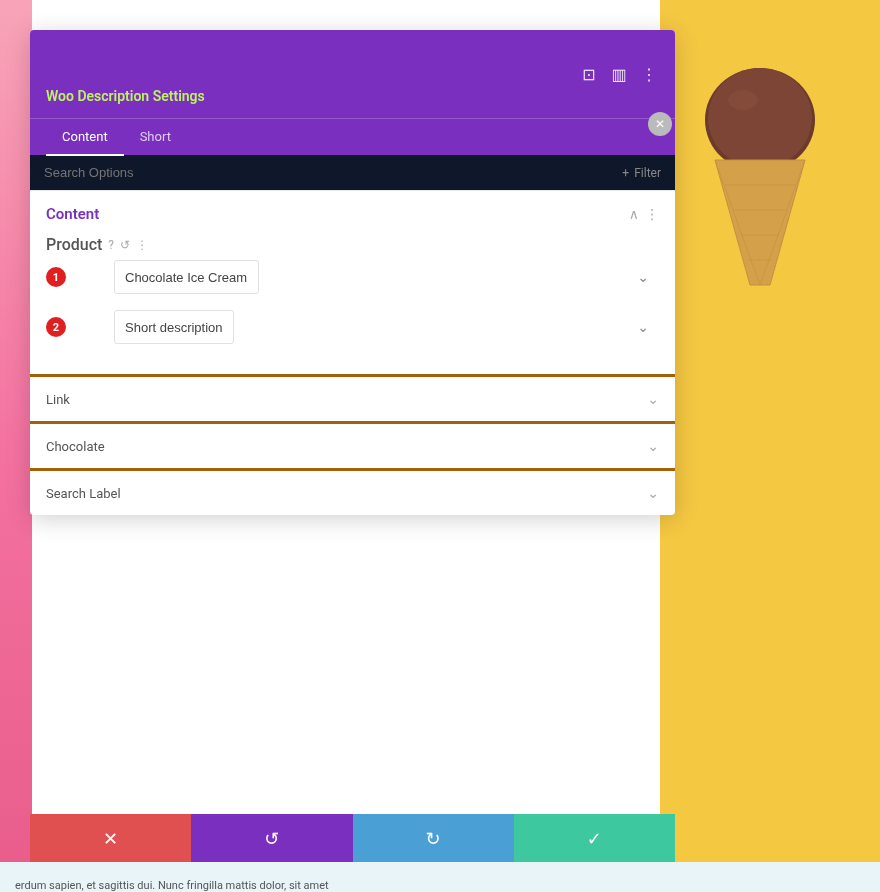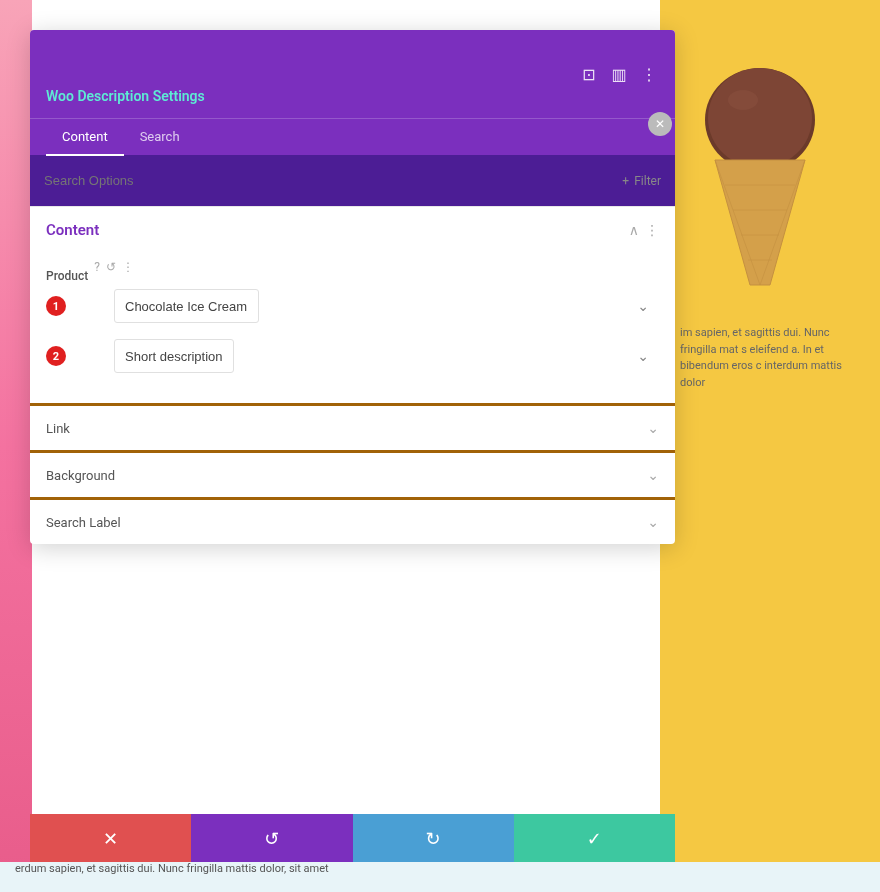--- a/index.html
+++ b/index.html
@@ -82,21 +82,21 @@
 
     
     .bottom-text-bar {
       position: absolute;
       bottom: 0;
       left: 0;
       right: 0;
       height: 30px;
       background: #e8f4f8;
       display: flex;
-      align-items: flex-start;
+      align-items: flex-end;
       padding: 0 15px;
       font-size: 11px;
       color: #555;
       overflow: hidden;
     }
 
     
     .settings-panel {
       position: absolute;
       left: 30px;
@@ -111,21 +111,21 @@
     
     .panel-header {
       background: #7B2FBE;
       padding: 14px 16px;
       display: flex;
       align-items: center;
       justify-content: space-between;
     }
 
     .panel-title {
-      color: #5eead4;
+      color: #bef264;
       font-size: 14px;
       font-weight: 600;
       margin-top: 44px;
     }
 
     .panel-header-icons {
       display: flex;
       gap: 10px;
       align-items: center;
     }
@@ -158,22 +158,22 @@
       margin-bottom: -1px;
     }
 
     .tab.active {
       color: #fff;
       border-bottom: 2px solid #fff;
     }
 
     
     .search-bar {
-      background: #4c1d95;
-      padding: 18px 14px;
+      background: #0f172a;
+      padding: 10px 14px;
       display: flex;
       align-items: center;
       justify-content: space-between;
       border-bottom: 1px solid #e8e8e8;
       gap: 12px;
     }
 
     .search-input {
       background: transparent;
       border: none;
@@ -233,24 +233,23 @@
     }
 
     .field-label-row {
       display: flex;
       align-items: center;
       gap: 6px;
       margin-bottom: 6px;
     }
 
     .field-label {
-      font-size: 12px;
+      font-size: 16px;
       color: #555;
       font-weight: 500;
-      margin-top: 18px;
     }
 
     .field-icon {
       color: #aaa;
       font-size: 12px;
       cursor: pointer;
     }
 
     .numbered-badge {
       width: 20px;
@@ -399,41 +398,40 @@
     <line x1="30" y1="120" x2="75" y2="245" stroke="#C49040" stroke-width="1" opacity="0.6"></line>
     <line x1="120" y1="120" x2="75" y2="245" stroke="#C49040" stroke-width="1" opacity="0.6"></line>
     <line x1="40" y1="145" x2="110" y2="145" stroke="#C49040" stroke-width="1" opacity="0.6"></line>
     <line x1="48" y1="170" x2="102" y2="170" stroke="#C49040" stroke-width="1" opacity="0.6"></line>
     <line x1="56" y1="195" x2="94" y2="195" stroke="#C49040" stroke-width="1" opacity="0.6"></line>
     <line x1="63" y1="220" x2="87" y2="220" stroke="#C49040" stroke-width="1" opacity="0.6"></line>
   </svg>
 </div>
 
 <div class="product-text-area">
-  <div class="product-desc">im sapien, et sagittis dui. Nunc fringilla mat s eleifend a. In et bibendum eros c interdum mattis dolor</div>
 </div>
 
 <div class="bottom-text-bar">
   <span>erdum sapien, et sagittis dui. Nunc fringilla mattis dolor, sit amet</span>
 </div>
 
 <div class="settings-panel">
 
   <div class="panel-header">
     <span class="panel-title">Woo Description Settings</span>
     <div class="panel-header-icons">
       <span class="header-icon">⊡</span>
       <span class="header-icon">▥</span>
       <span class="header-icon">⋮</span>
     </div>
   </div>
 
   <div class="panel-tabs">
     <div class="tab active">Content</div>
-    <div class="tab">Search</div>
+    <div class="tab">Short</div>
   </div>
 
   <div class="search-bar">
     <input class="search-input" type="text" placeholder="Search Options" style="">
     <div class="filter-btn">
       <span>+</span>
       <span>Filter</span>
     </div>
   </div>
 
@@ -479,21 +477,21 @@
 
     <div class="collapsible-section">
       <div class="collapsible-header">
         <span class="collapsible-title">Link</span>
         <span class="chevron-icon">⌄</span>
       </div>
     </div>
 
     <div class="collapsible-section">
       <div class="collapsible-header">
-        <span class="collapsible-title">Background</span>
+        <span class="collapsible-title">Chocolate</span>
         <span class="chevron-icon">⌄</span>
       </div>
     </div>
 
     <div class="collapsible-section">
       <div class="collapsible-header">
         <span class="collapsible-title">Search Label</span>
         <span class="chevron-icon">⌄</span>
       </div>
     </div>

